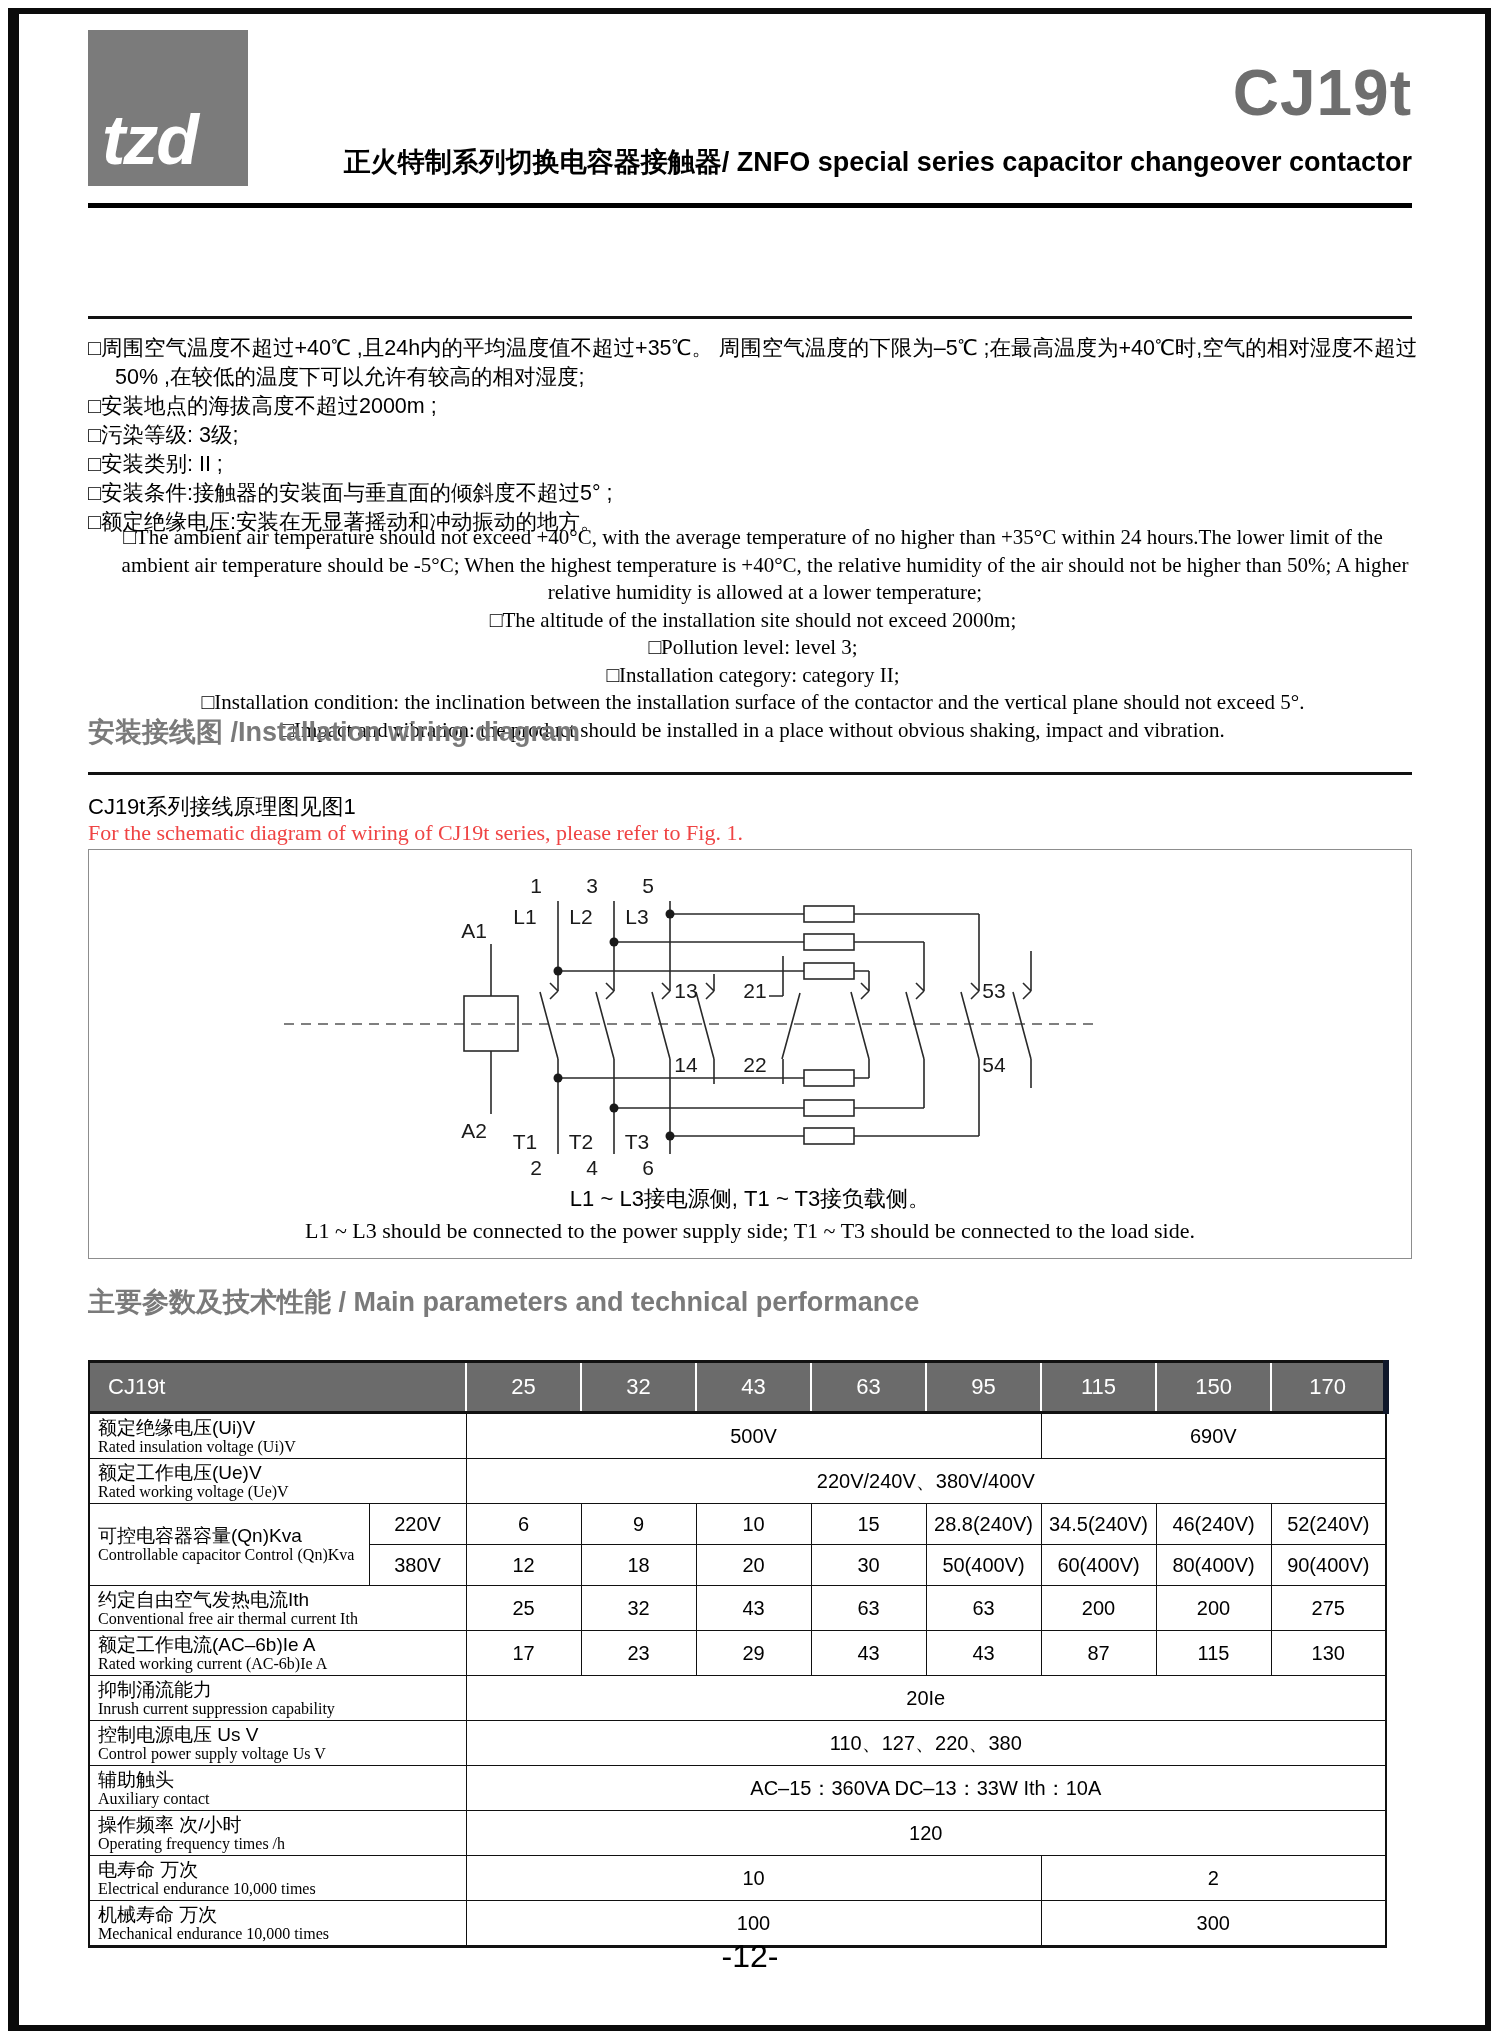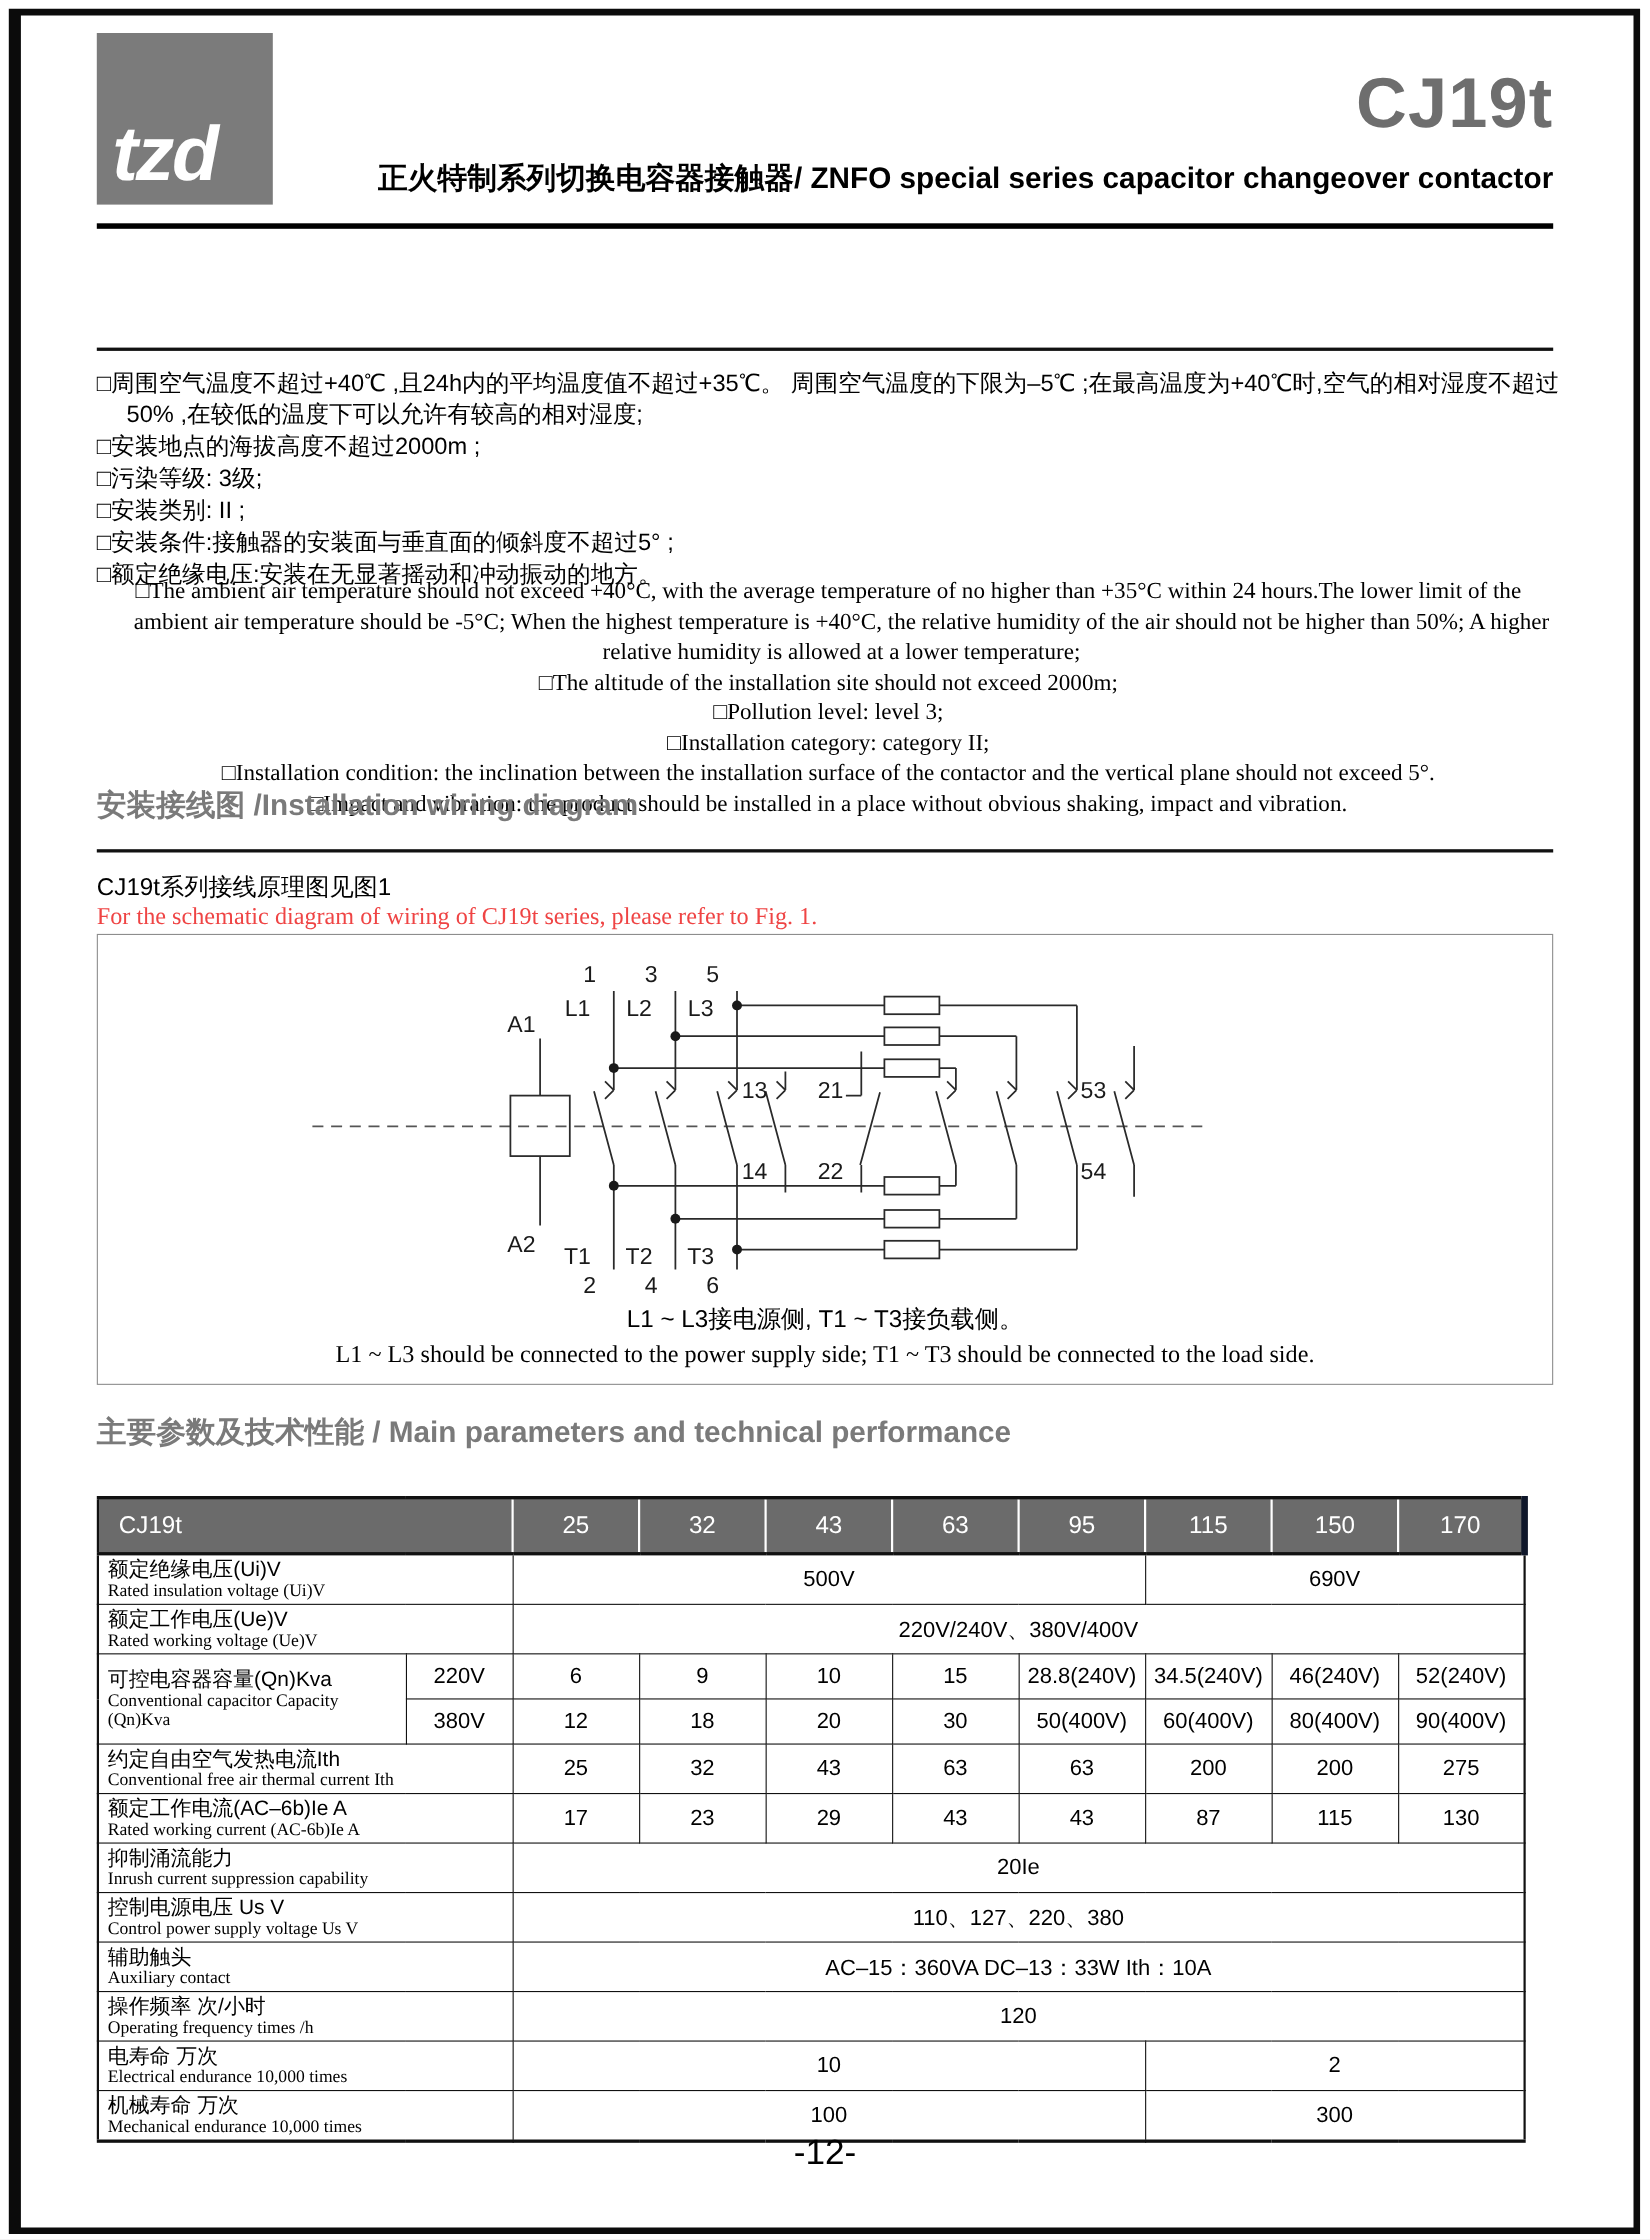--- a/index.html
+++ b/index.html
@@ -221,21 +221,21 @@
           <tr>
             <td class="lbl" colspan="2">
               <div class="zh">额定工作电压(Ue)V</div>
               <div class="en">Rated working voltage (Ue)V</div>
             </td>
             <td class="val" colspan="8">220V/240V、380V/400V</td>
           </tr>
           <tr>
             <td class="lbl" colspan="1" rowspan="2">
               <div class="zh">可控电容器容量(Qn)Kva</div>
-              <div class="en">Conventional capacitor Capacity (Qn)Kva</div>
+              <div class="en">Controllable capacitor Control (Qn)Kva</div>
             </td>
             <td class="sub">220V</td>
             <td class="val">6</td>
             <td class="val">9</td>
             <td class="val">10</td>
             <td class="val">15</td>
             <td class="val">28.8(240V)</td>
             <td class="val">34.5(240V)</td>
             <td class="val">46(240V)</td>
             <td class="val">52(240V)</td>

